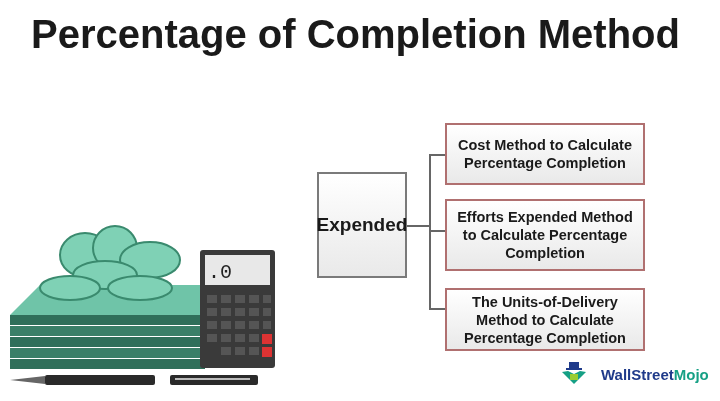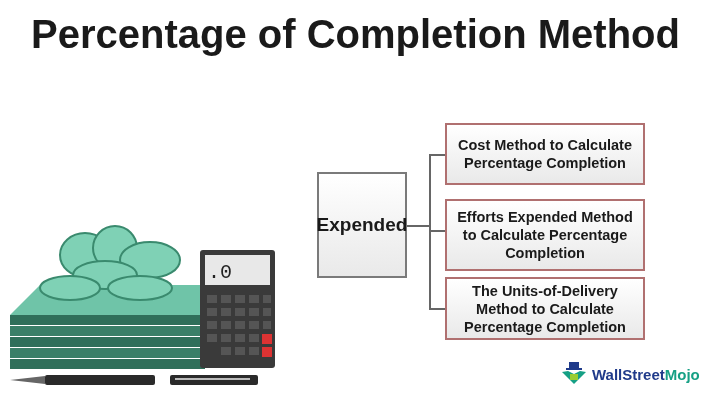--- a/index.html
+++ b/index.html
@@ -3,24 +3,24 @@
 <meta charset="utf-8">
 <style>
   html,body{margin:0;padding:0;}
   body{width:720px;height:401px;background:#ffffff;position:relative;overflow:hidden;font-family:"Liberation Sans",sans-serif;}
   .title{position:absolute;left:0;top:12px;width:711px;text-align:center;font-size:40px;font-weight:bold;color:#1a1a1a;letter-spacing:0;}
   .box{position:absolute;background:linear-gradient(#ffffff,#e9e9e9);box-sizing:border-box;text-align:center;font-weight:bold;color:#1a1a1a;display:flex;align-items:center;justify-content:center;}
   .root{left:317px;top:172px;width:90px;height:106px;border:2px solid #7a7a7a;font-size:19px;}
   .child{left:445px;width:200px;border:2px solid #b07070;font-size:14.5px;line-height:18px;padding:2px 8px;}
   .c1{top:123px;height:62px;}
   .c2{top:199px;height:72px;}
-  .c3{top:277px;height:63px;}
+  .c3{top:288px;height:63px;}
   .line{position:absolute;background:#666;}
   .illus{position:absolute;left:0;top:220px;width:290px;height:181px;}
-  .logo{position:absolute;left:560px;top:362px;display:flex;align-items:center;gap:4px;}
+  .logo{position:absolute;left:560px;top:362px;display:flex;align-items:center;gap:13px;}
   .logo-text{font-weight:bold;font-size:15px;color:#1f3a8a;}
   .logo-text span{color:#16a085;}
 </style>
 </head>
 <body>
 
 <div class="title">Percentage of Completion Method</div>
 
 <div class="line" style="left:407px;top:225px;width:22px;height:2px;"></div>
 <div class="line" style="left:429px;top:154px;width:2px;height:155px;"></div>

